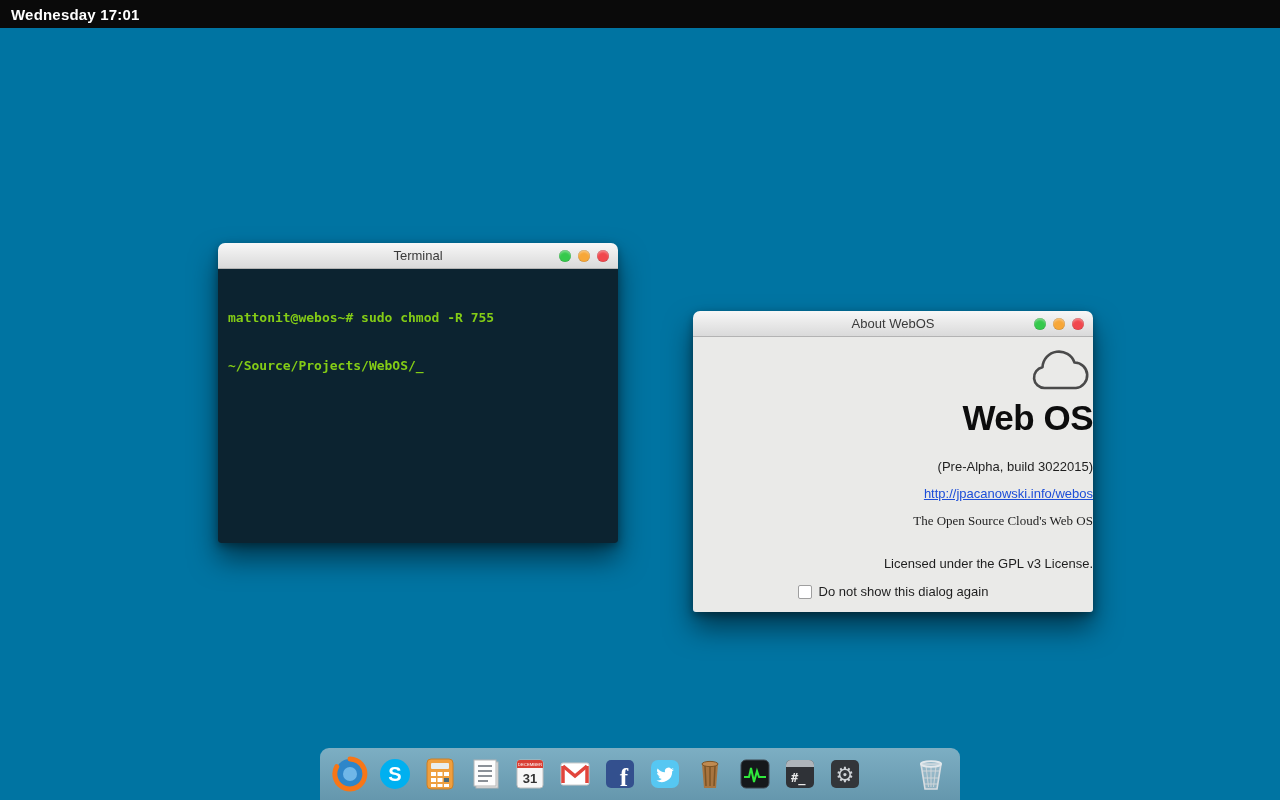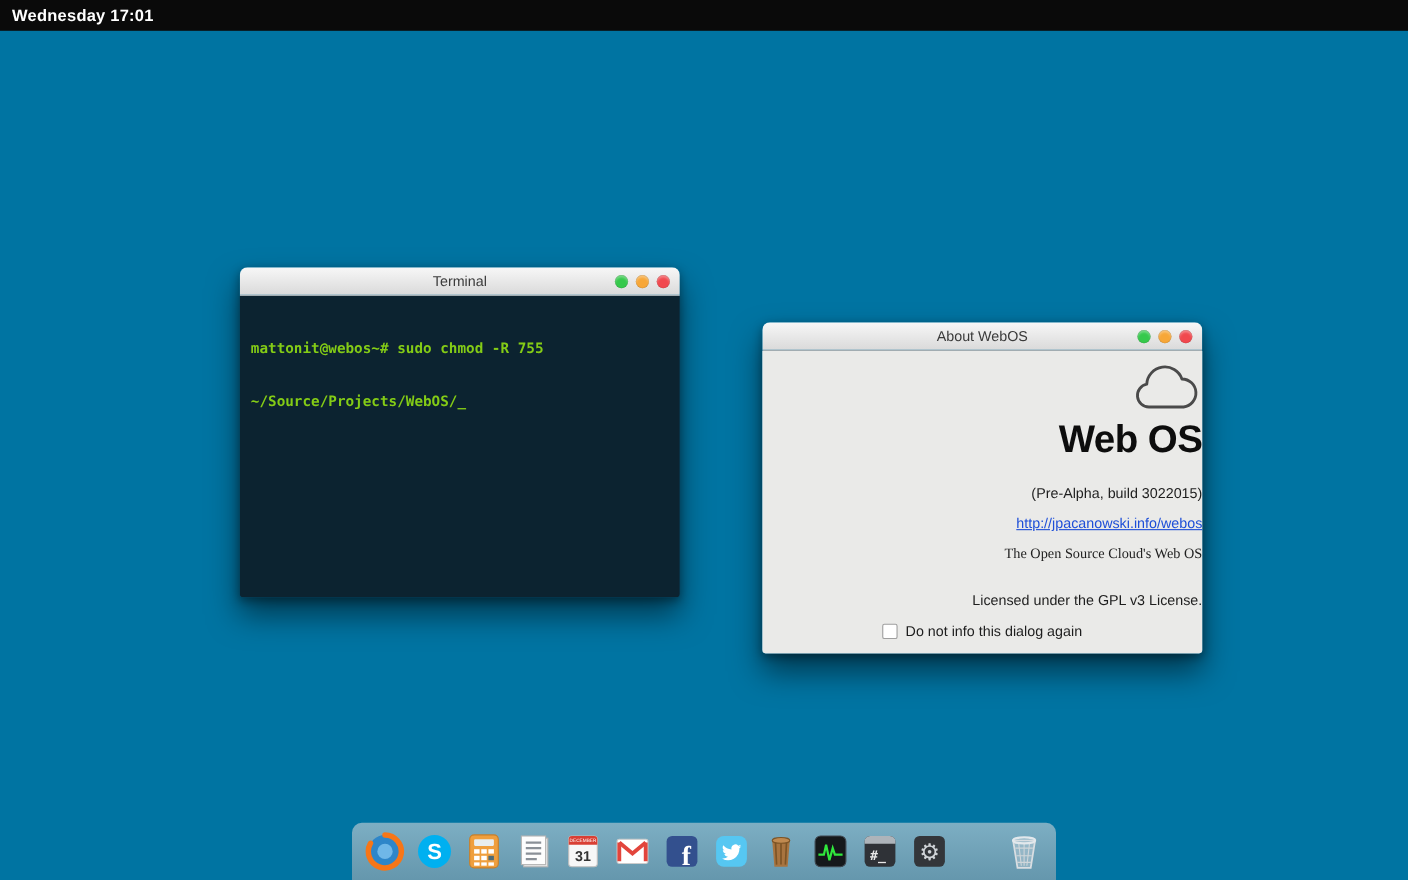--- a/index.html
+++ b/index.html
@@ -54,21 +54,21 @@
     background:#0c2330;
     border-radius:0 0 3px 3px;
     padding:9px 10px;
     font-family:"DejaVu Sans Mono", monospace;
     font-size:13px; font-weight:bold;
     color:#84cc16; line-height:16px;
     white-space:pre;
   }
 
   
-  .about-window { left:693px; top:293px; width:400px; }
+  .about-window { left:693px; top:311px; width:400px; }
   .about-body {
     height:275px;
     background:#eaeae8;
     border-radius:0 0 3px 3px;
     text-align:right;
     padding-top:12px;
     font-size:13px; color:#1e1e1e;
   }
   .cloud-wrap { height:44px; }
   .app-name { font-size:35px; font-weight:700; color:#0d0d0d; margin-top:5px; letter-spacing:-.5px; }
@@ -135,21 +135,21 @@
     </div>
     <div class="app-name">Web OS</div>
     <div class="build">(Pre-Alpha, build 3022015)</div>
     <div class="link-row">
       <a href="#">http://jpacanowski.info/webos</a>
     </div>
     <div class="tagline">The Open Source Cloud's Web OS</div>
     <div class="license">Licensed under the GPL v3 License.</div>
     <div class="checkbox-row">
       <span class="checkbox"></span>
-      <span>Do not info this dialog again</span>
+      <span>Do not show this dialog again</span>
     </div>
   </div>
 </div>
 
 <div class="dock">
 
   <span class="dock-icon">
     <svg width="36" height="36" viewBox="0 0 36 36">
       <circle cx="18" cy="18" r="15" fill="#2e86c9"></circle>
       <path d="M18 3 a15 15 0 1 1 -13.2 7.6" fill="none" stroke="#f77617" stroke-width="5" stroke-linecap="round"></path>

